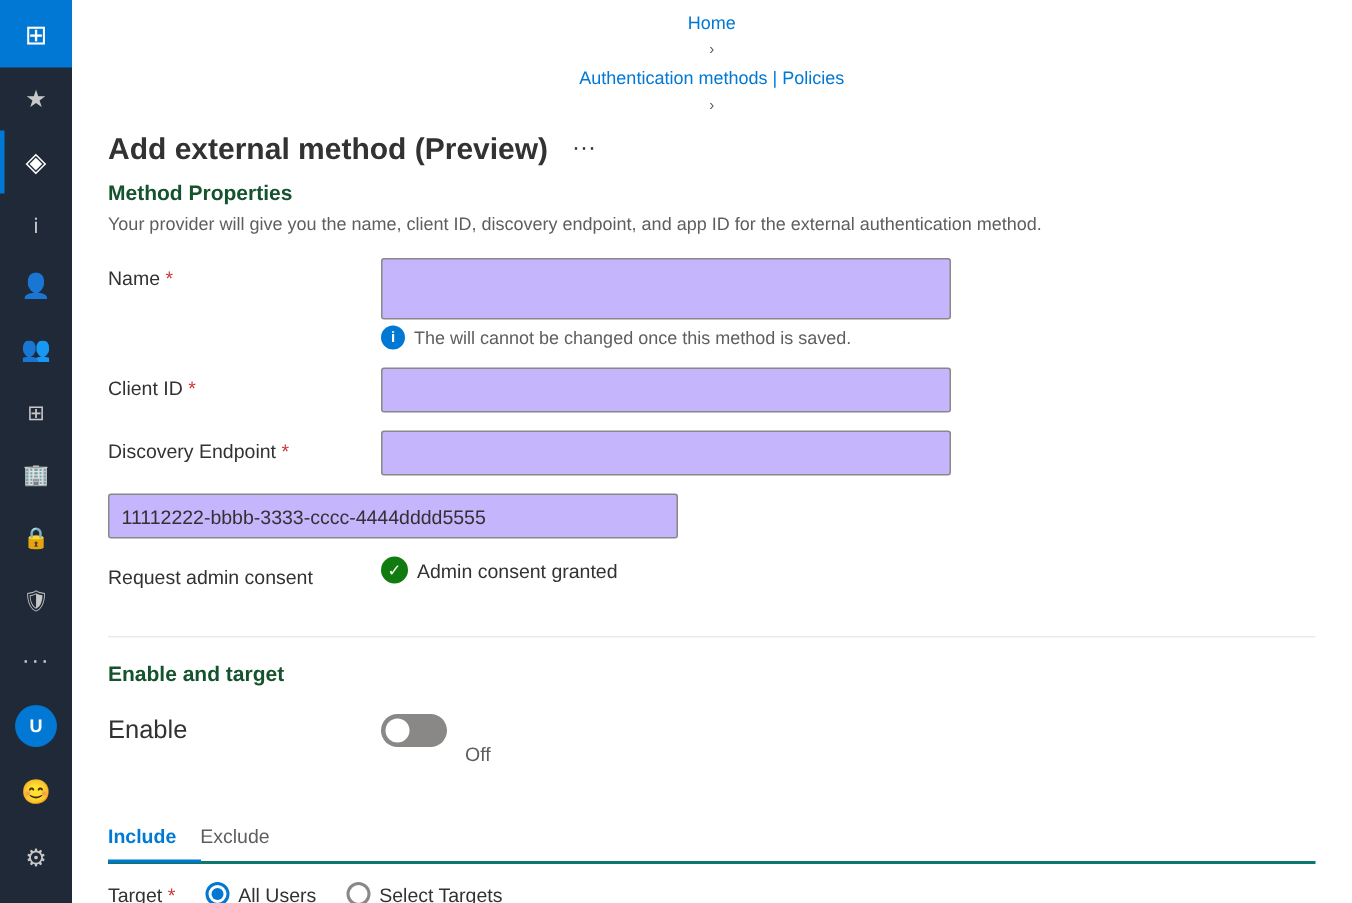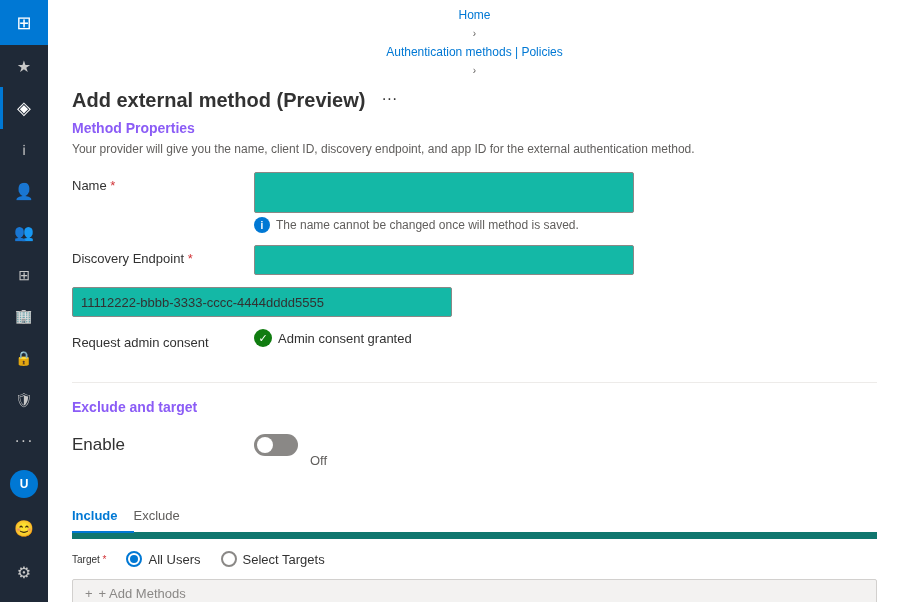--- a/index.html
+++ b/index.html
@@ -116,21 +116,21 @@
       color: #605e5c;
     }
 
     
     .section {
       padding: 0 24px 16px;
     }
     .section-title {
       font-size: 14px;
       font-weight: 600;
-      color: #8b5cf6;
+      color: #14532d;
       margin-bottom: 6px;
     }
     .section-desc {
       font-size: 12px;
       color: #605e5c;
       margin-bottom: 16px;
     }
 
     
     .form-row {
@@ -149,21 +149,21 @@
     .form-label .required { color: #d13438; }
     .form-input {
       flex: 1;
       max-width: 380px;
       height: 30px;
       border: 1px solid #8a8886;
       border-radius: 2px;
       padding: 12px 8px;
       font-size: 13px;
       color: #323232;
-      background: #14b8a6;
+      background: #c4b5fd;
     }
 
     .info-box {
       display: flex;
       align-items: center;
       gap: 6px;
       font-size: 12px;
       color: #605e5c;
       margin-top: 4px;
     }
@@ -246,21 +246,21 @@
     .toggle-off-label {
       font-size: 13px;
       color: #605e5c;
       margin-top: 32px;
     }
 
     
     .tabs {
       display: flex;
       gap: 0;
-      border-bottom: 7px solid #0f766e;
+      border-bottom: 2px solid #0f766e;
       margin: 0 24px 12px;
     }
     .tab {
       padding: 8px 16px 8px 0;
       font-size: 13px;
       color: #605e5c;
       cursor: pointer;
       border-bottom: 2px solid transparent;
       margin-bottom: -1px;
     }
@@ -409,25 +409,32 @@
 
     <div class="form-row">
       <div class="form-label">
         <span>Name</span>
         <span class="required">*</span>
       </div>
       <div style="display:flex;flex-direction:column;flex:1;max-width:380px;">
         <input class="form-input" type="text" value="" style="">
         <div class="info-box" style="margin-top:4px;">
           <div class="info-icon">i</div>
-          <span>The name cannot be changed once will method is saved.</span>
+          <span>The will cannot be changed once this method is saved.</span>
         </div>
       </div>
     </div>
 
+    <div class="form-row">
+      <div class="form-label">
+        <span>Client ID</span>
+        <span class="required">*</span>
+      </div>
+      <input class="form-input" type="text" value="" style="">
+    </div>
 
     <div class="form-row">
       <div class="form-label">
         <span>Discovery Endpoint</span>
         <span class="required">*</span>
       </div>
       <input class="form-input" type="text" value="" style="">
     </div>
 
     <div class="form-row">
@@ -439,41 +446,41 @@
       <div class="consent-row">
         <div class="check-icon">✓</div>
         <span>Admin consent granted</span>
       </div>
     </div>
   </div>
 
   <div class="divider"></div>
 
   <div class="section">
-    <div class="section-title">Exclude and target</div>
+    <div class="section-title">Enable and target</div>
 
     <div class="enable-row">
       <div class="enable-label">Enable</div>
       <label class="toggle">
 
         <div class="toggle-track">
           <div class="toggle-thumb"></div>
         </div>
       </label>
       <span class="toggle-off-label">Off</span>
     </div>
   </div>
 
   <div class="tabs">
     <div class="tab active">Include</div>
     <div class="tab">Exclude</div>
   </div>
 
   <div class="target-row">
-    <div style="font-size:10px;">
+    <div style="font-size:13px;">
       <span>Target</span>
       <span style="color:#d13438;">*</span>
     </div>
     <div class="radio-option">
       <div class="radio-circle checked"></div>
       <span>All Users</span>
     </div>
     <div class="radio-option">
       <div class="radio-circle unchecked"></div>
       <span>Select Targets</span>

